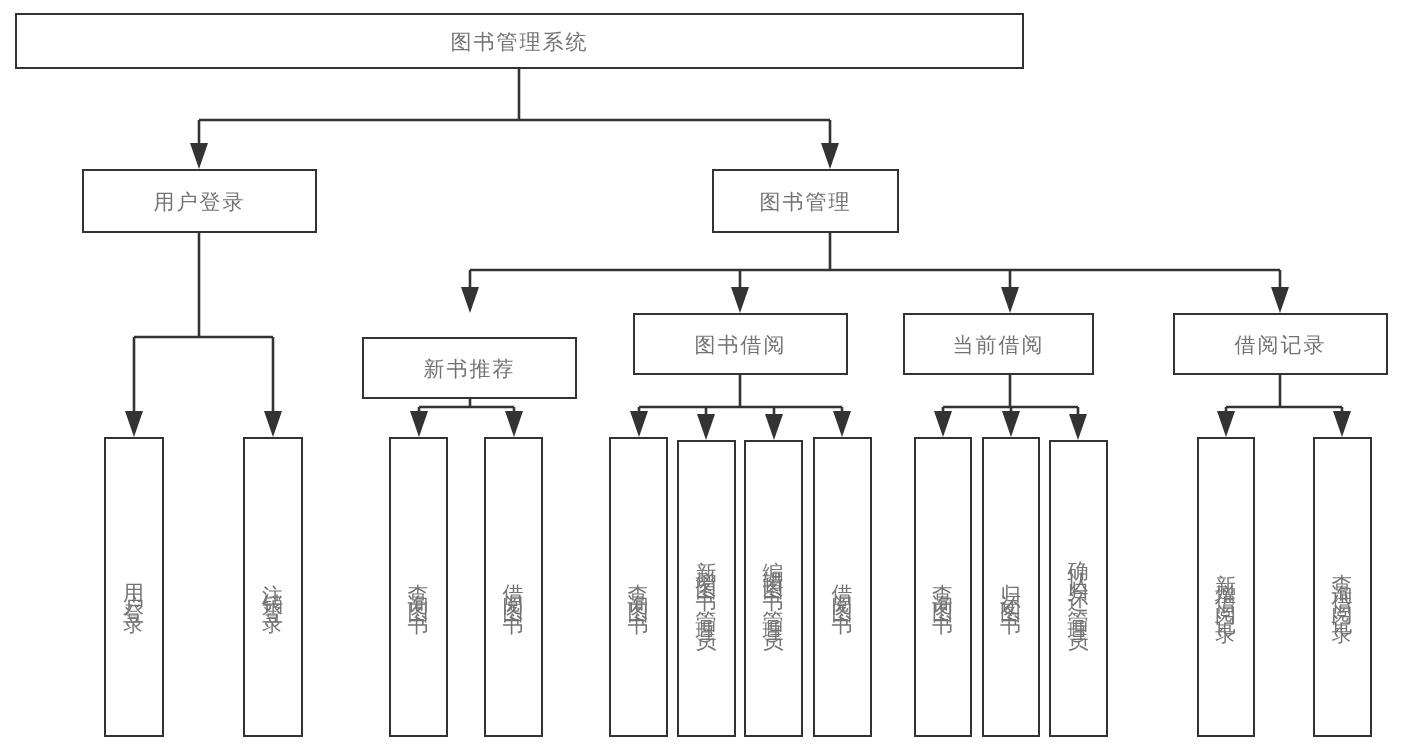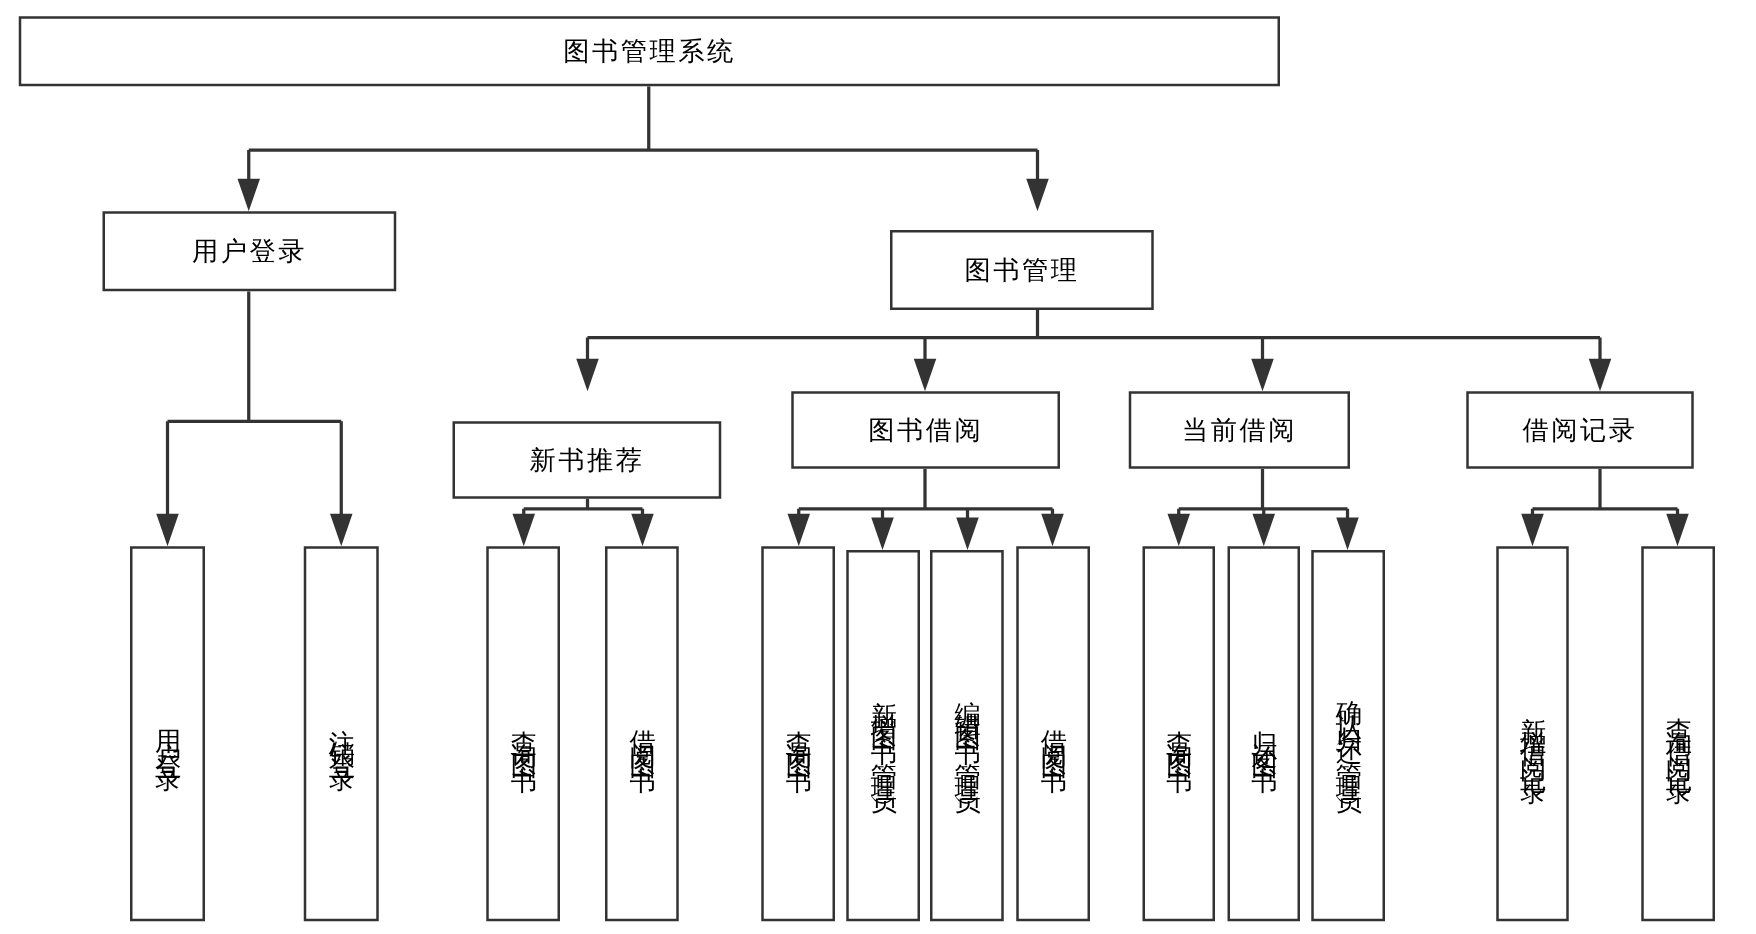--- a/index.html
+++ b/index.html
@@ -12,21 +12,21 @@
   }
   #connectors{position:absolute;left:0;top:0;width:1405px;height:747px;}
   .node{
     position:absolute;
     box-sizing:border-box;
     background:#ffffff;
     border:2px solid #333333;
     display:flex;
     align-items:center;
     justify-content:center;
-    color:#000000;
+    color:#737373;
   }
   .h-node span{
     font-size:21px;
     letter-spacing:2px;
     white-space:nowrap;
     line-height:1;
   }
   .v-node span{
     writing-mode:vertical-rl;
     text-orientation:mixed;
@@ -113,41 +113,41 @@
     </g>
   </svg>
 
   <div class="node h-node" style="left:15px;top:13px;width:1009px;height:56px;">
     <span>图书管理系统</span>
   </div>
 
   <div class="node h-node" style="left:82px;top:169px;width:235px;height:64px;">
     <span>用户登录</span>
   </div>
-  <div class="node h-node" style="left:712px;top:169px;width:211px;height:64px;margin-top:15px;">
+  <div class="node h-node" style="left:712px;top:169px;width:187px;height:64px;">
     <span>图书管理</span>
   </div>
 
   <div class="node v-node" style="left:104px;top:437px;width:60px;height:300px;">
     <span>用户登录</span>
   </div>
   <div class="node v-node" style="left:243px;top:437px;width:60px;height:300px;">
     <span>注销登录</span>
   </div>
 
   <div class="node h-node" style="left:362px;top:313px;width:215px;height:62px;margin-top:24px;">
     <span>新书推荐</span>
   </div>
   <div class="node h-node" style="left:633px;top:313px;width:215px;height:62px;">
     <span>图书借阅</span>
   </div>
-  <div class="node h-node" style="left:903px;top:313px;width:177px;height:62px;">
+  <div class="node h-node" style="left:903px;top:313px;width:191px;height:62px;">
     <span>当前借阅</span>
   </div>
-  <div class="node h-node" style="left:1173px;top:313px;width:182px;height:62px;">
+  <div class="node h-node" style="left:1173px;top:313px;width:215px;height:62px;">
     <span>借阅记录</span>
   </div>
 
   <div class="node v-node" style="left:389px;top:437px;width:59px;height:300px;">
     <span>查询图书</span>
   </div>
   <div class="node v-node" style="left:484px;top:437px;width:59px;height:300px;">
     <span>借阅图书</span>
   </div>
 

